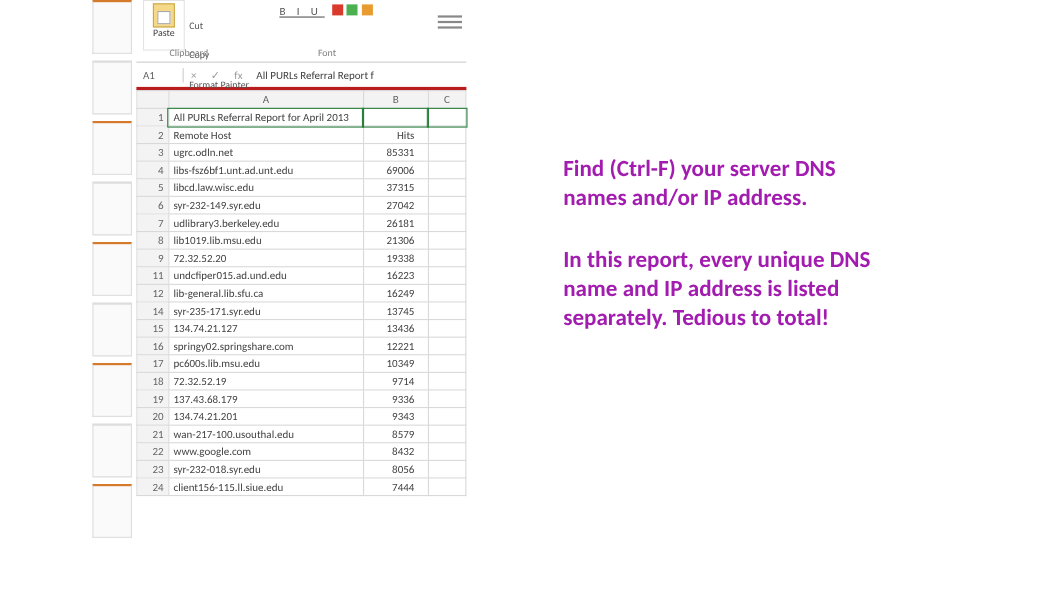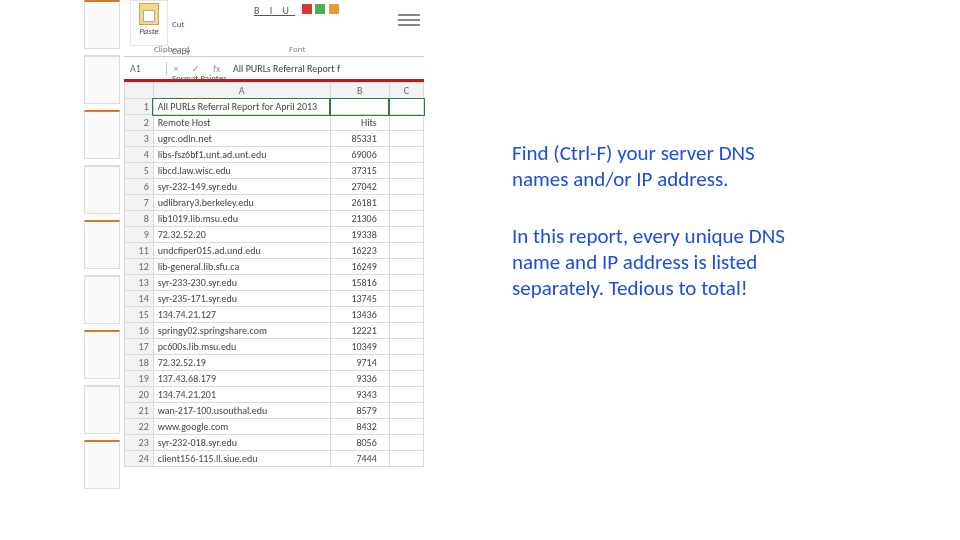--- a/index.html
+++ b/index.html
@@ -13,21 +13,22 @@
   }
 
   
   .text-block {
     position: absolute;
     left: 512px;
     top: 140px;
     width: 300px;
     font-size: 21px;
     line-height: 1.25;
-    color: #1d4ed8;
+    color: #a21caf;
+    font-weight: bold;
   }
   .text-block p {
     margin: 0 0 30px 0;
   }
 
   
   .excel {
     position: absolute;
     left: 84px;
     top: 0;
@@ -68,21 +69,20 @@
     border-bottom: 1px solid #ccc;
     position: relative;
     font-size: 9px;
   }
   .paste {
     position: absolute;
     left: 6px;   top: 0;
     width: 36px; height: 44px;
     border: 1px solid #e3e3e3;
     text-align: center;
-    font-style: italic;
   }
   .paste .ic {
     width: 18px; height: 20px;
     margin: 2px auto 0;
     background: #f6d889;
     border: 1px solid #c9a94b;
     position: relative;
   }
   .paste .ic:after{
     content:"";
@@ -317,26 +317,20 @@
             <td class="num">16223</td>
             <td></td>
           </tr>
           <tr>
             <th class="rowhdr">12</th>
             <td>lib-general.lib.sfu.ca</td>
             <td class="num">16249</td>
             <td></td>
           </tr>
           <tr>
-            <th class="rowhdr">13</th>
-            <td>syr-233-230.syr.edu</td>
-            <td class="num">15816</td>
-            <td></td>
-          </tr>
-          <tr>
             <th class="rowhdr">14</th>
             <td>syr-235-171.syr.edu</td>
             <td class="num">13745</td>
             <td></td>
           </tr>
           <tr>
             <th class="rowhdr">15</th>
             <td>134.74.21.127</td>
             <td class="num">13436</td>
             <td></td>

